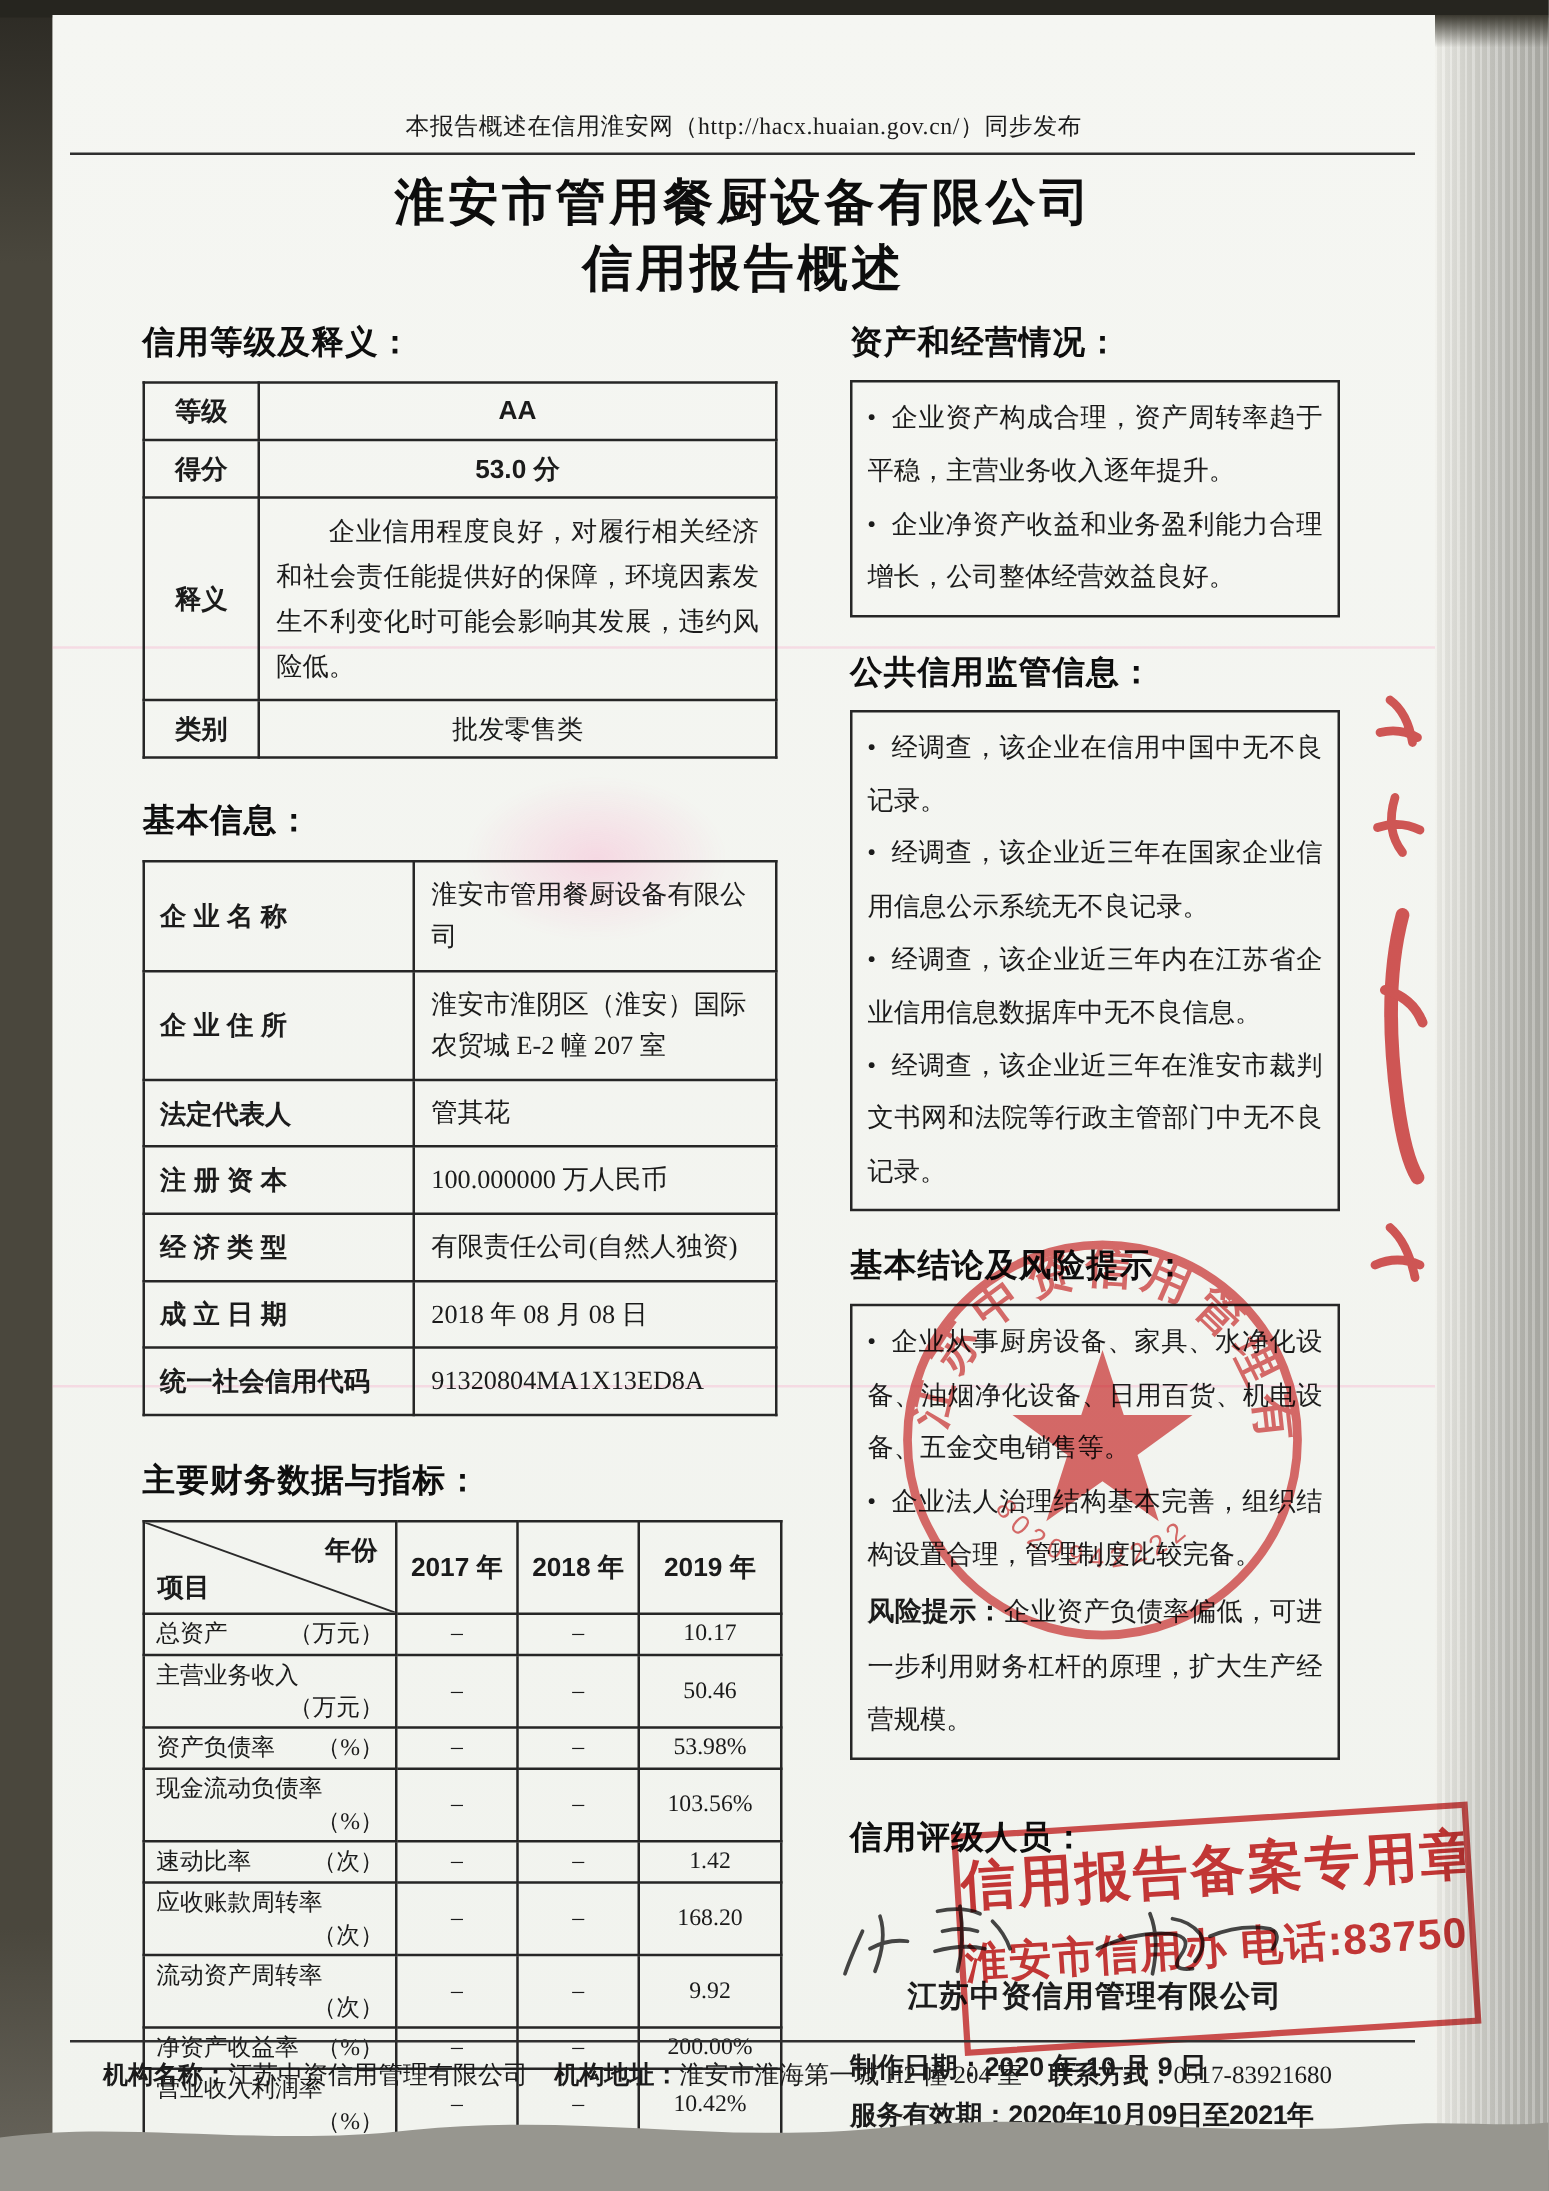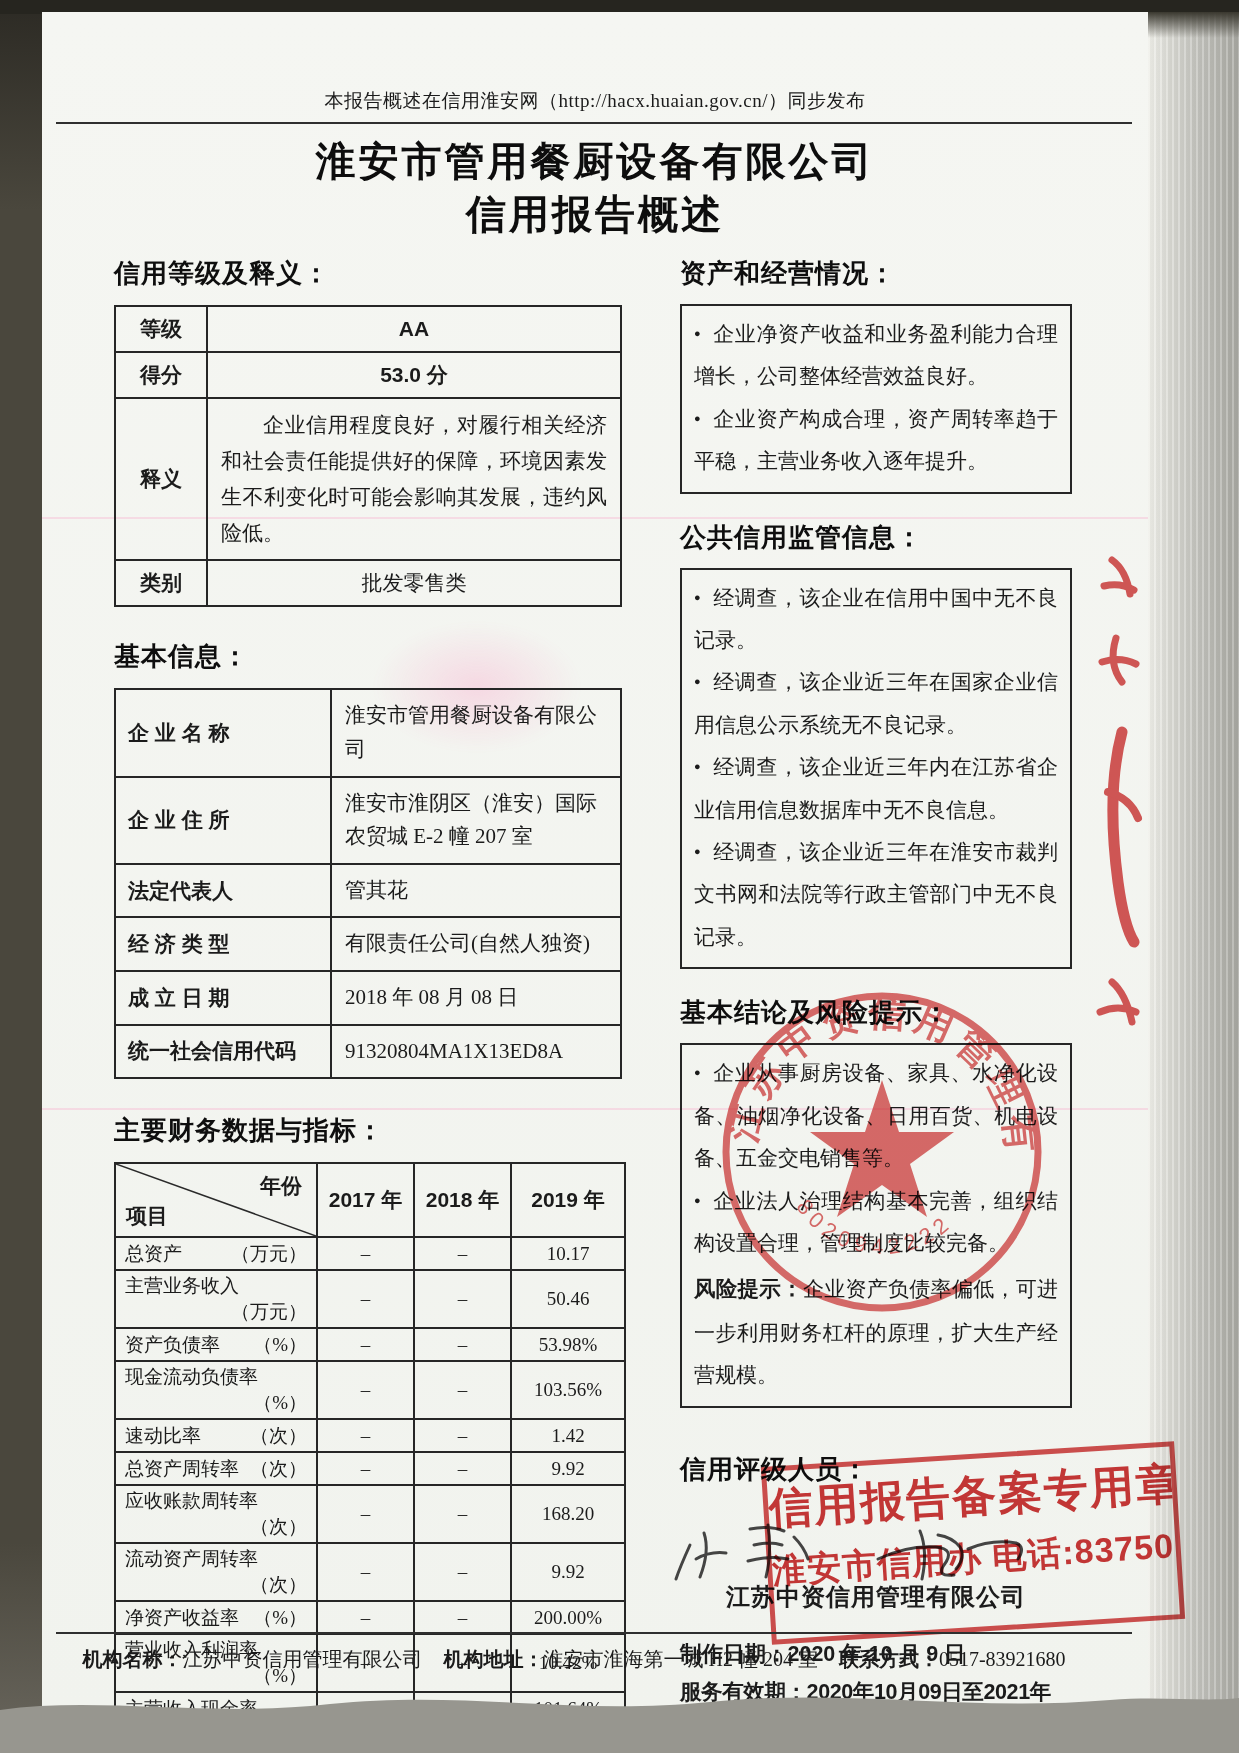--- a/index.html
+++ b/index.html
@@ -149,20 +149,24 @@
           <tr>
             <td class="lab">企 业 住 所</td>
             <td class="val">淮安市淮阴区（淮安）国际农贸城 E-2 幢 207 室</td>
           </tr>
 
           <tr>
             <td class="lab">法定代表人</td>
             <td class="val">管其花</td>
           </tr>
 
+          <tr>
+            <td class="lab">注 册 资 本</td>
+            <td class="val">100.000000 万人民币</td>
+          </tr>
 
           <tr>
             <td class="lab">经 济 类 型</td>
             <td class="val">有限责任公司(自然人独资)</td>
           </tr>
 
           <tr>
             <td class="lab">成 立 日 期</td>
             <td class="val">2018 年 08 月 08 日</td>
           </tr>
@@ -220,26 +224,20 @@
             <td>103.56%</td>
           </tr>
 
           <tr>
             <td class="lab"><span>速动比率</span><span class="u">（次）</span></td>
             <td>–</td>
             <td>–</td>
             <td>1.42</td>
           </tr>
 
-          <tr>
-            <td class="lab"><span>总资产周转率</span><span class="u">（次）</span></td>
-            <td>–</td>
-            <td>–</td>
-            <td>9.92</td>
-          </tr>
 
           <tr>
             <td class="lab"><span>应收账款周转率</span><span class="u">（次）</span></td>
             <td>–</td>
             <td>–</td>
             <td>168.20</td>
           </tr>
 
           <tr>
             <td class="lab"><span>流动资产周转率</span><span class="u">（次）</span></td>
@@ -272,22 +270,22 @@
         </tbody>
     </table>
 
   </div>
 
   <div class="abs col-right">
 
     <p class="h2">资产和经营情况：</p>
     <div class="rbox">
 
-    <p class="bullet">企业净资产收益和业务盈利能力合理增长，公司整体经营效益良好。</p>
-        <p class="bullet">企业资产构成合理，资产周转率趋于平稳，主营业务收入逐年提升。</p>
+    <p class="bullet">企业资产构成合理，资产周转率趋于平稳，主营业务收入逐年提升。</p>
+        <p class="bullet">企业净资产收益和业务盈利能力合理增长，公司整体经营效益良好。</p>
       </div>
 
     <p class="h2">公共信用监管信息：</p>
     <div class="rbox">
 
     <p class="bullet">经调查，该企业在信用中国中无不良记录。</p>
         <p class="bullet">经调查，该企业近三年在国家企业信用信息公示系统无不良记录。</p>
         <p class="bullet">经调查，该企业近三年内在江苏省企业信用信息数据库中无不良信息。</p>
         <p class="bullet">经调查，该企业近三年在淮安市裁判文书网和法院等行政主管部门中无不良记录。</p>
       </div>

